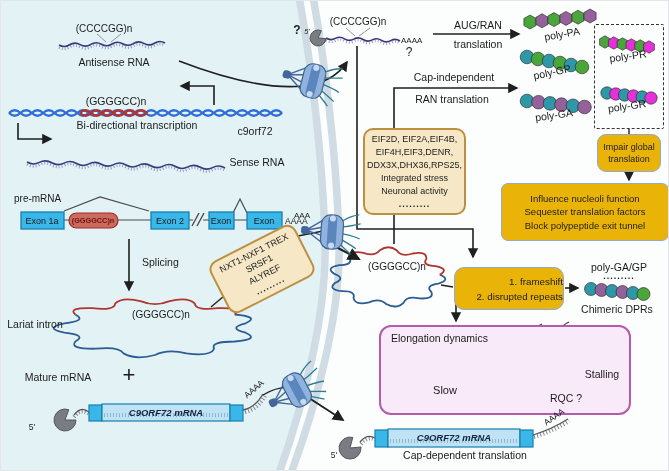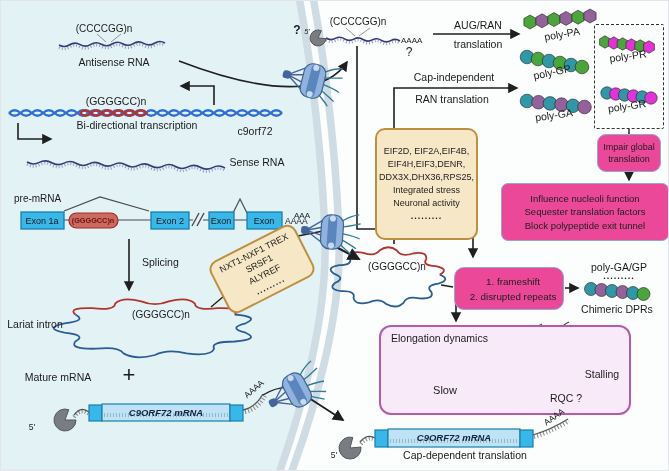--- a/index.html
+++ b/index.html
@@ -4,21 +4,21 @@
 <style>
   html,body{margin:0;padding:0;background:#ffffff;}
   #fig{position:relative;width:669px;height:471px;overflow:hidden;background:#fcfdfd;
        font-family:"Liberation Sans",sans-serif;border:1px solid #e3e6e8;box-sizing:border-box;}
   #art{position:absolute;left:0;top:0;}
   .t{position:absolute;white-space:nowrap;transform:translate(-50%,-50%);color:#1b1b1b;line-height:1;}
   .tl{position:absolute;white-space:nowrap;transform:translate(0,-50%);color:#1b1b1b;line-height:1;}
   .box{position:absolute;box-sizing:border-box;display:flex;flex-direction:column;justify-content:center;
        align-items:center;text-align:center;color:#1d1d1d;}
   .tan{background:#f6e8c6;border:2px solid #bd8f41;border-radius:10px;}
-  .blue{background:#ec4899;border:1.5px solid #8fa9d6;}
+  .blue{background:#eab308;border:1.5px solid #8fa9d6;}
   .pink{background:#f8eaf8;border:2px solid #b45bab;border-radius:12px;}
   .dashedbox{position:absolute;border:1.6px dashed #333;border-radius:2px;box-sizing:border-box;}
 </style>
 </head>
 <body>
 
 <div id="fig">
 
 <svg id="art" width="669" height="471" viewBox="0 0 669 471">
   <defs>
@@ -216,21 +216,21 @@
 <span class="t" style="left:296px;top:29px;font-size:12px;font-weight:bold">?</span>
 <span class="t" style="left:306px;top:31px;font-size:7.5px;font-style:italic">5'</span>
 <span class="t" style="left:357px;top:21px;font-size:10px">(CCCCGG)n</span>
 <span class="tl" style="left:400px;top:40px;font-size:8px">AAAA</span>
 <span class="t" style="left:408px;top:51px;font-size:12px">?</span>
 <span class="t" style="left:477px;top:24px;font-size:10.5px">AUG/RAN</span>
 <span class="t" style="left:477px;top:43px;font-size:10.5px">translation</span>
 <span class="t" style="left:453px;top:76px;font-size:10.5px">Cap-independent</span>
 <span class="t" style="left:451px;top:98px;font-size:10.5px">RAN translation</span>
 
-<div class="box tan" style="left:374px;top:127px;width:103px;height:112px;font-size:9px;line-height:13px">
+<div class="box tan" style="left:362px;top:127px;width:103px;height:87px;font-size:9px;line-height:13px">
   <div>EIF2D, EIF2A,EIF4B,</div>
   <div>EIF4H,EIF3,DENR,</div>
   <div>DDX3X,DHX36,RPS25,</div>
   <div>Integrated stress</div>
   <div>Neuronal activity</div>
   <div style="font-weight:bold;letter-spacing:1px">.........</div>
 </div>
 
 <span class="t" style="left:561px;top:33px;font-size:10.5px;transform:translate(-50%,-50%) rotate(-10deg)">poly-PA</span>
 <span class="t" style="left:551px;top:71px;font-size:10.5px;transform:translate(-50%,-50%) rotate(-12deg)">poly-GP</span>
@@ -244,21 +244,21 @@
   <div>translation</div>
 </div>
 <div class="box blue" style="left:500px;top:182px;width:168px;height:58px;border-radius:7px;font-size:9.5px;line-height:13.5px">
   <div>Influence nucleoli function</div>
   <div>Sequester translation factors</div>
   <div>Block polypeptide exit tunnel</div>
 </div>
 
 <span class="t" style="left:396px;top:266px;font-size:10px">(GGGGCC)n</span>
 
-<div class="box blue" style="left:453px;top:266px;width:110px;height:43px;border-radius:10px;align-items:center;padding-left:8px;font-size:9.8px;line-height:15px;text-align:left">
+<div class="box blue" style="left:453px;top:266px;width:110px;height:43px;border-radius:10px;align-items:flex-end;padding-left:8px;font-size:9.8px;line-height:15px;text-align:left">
   <div>1.  frameshift</div>
   <div>2.  disrupted repeats</div>
 </div>
 <span class="t" style="left:618px;top:266px;font-size:10.5px">poly-GA/GP</span>
 <span class="t" style="left:618px;top:275px;font-size:9px;font-weight:bold;letter-spacing:1px">.........</span>
 <span class="t" style="left:616px;top:308px;font-size:10.5px">Chimeric DPRs</span>
 
 <div class="pink" style="position:absolute;left:378px;top:324px;width:248px;height:86px"></div>
 <span class="tl" style="left:390px;top:337px;font-size:10.5px">Elongation dynamics</span>
 <span class="t" style="left:444px;top:389px;font-size:11px">Slow</span>

